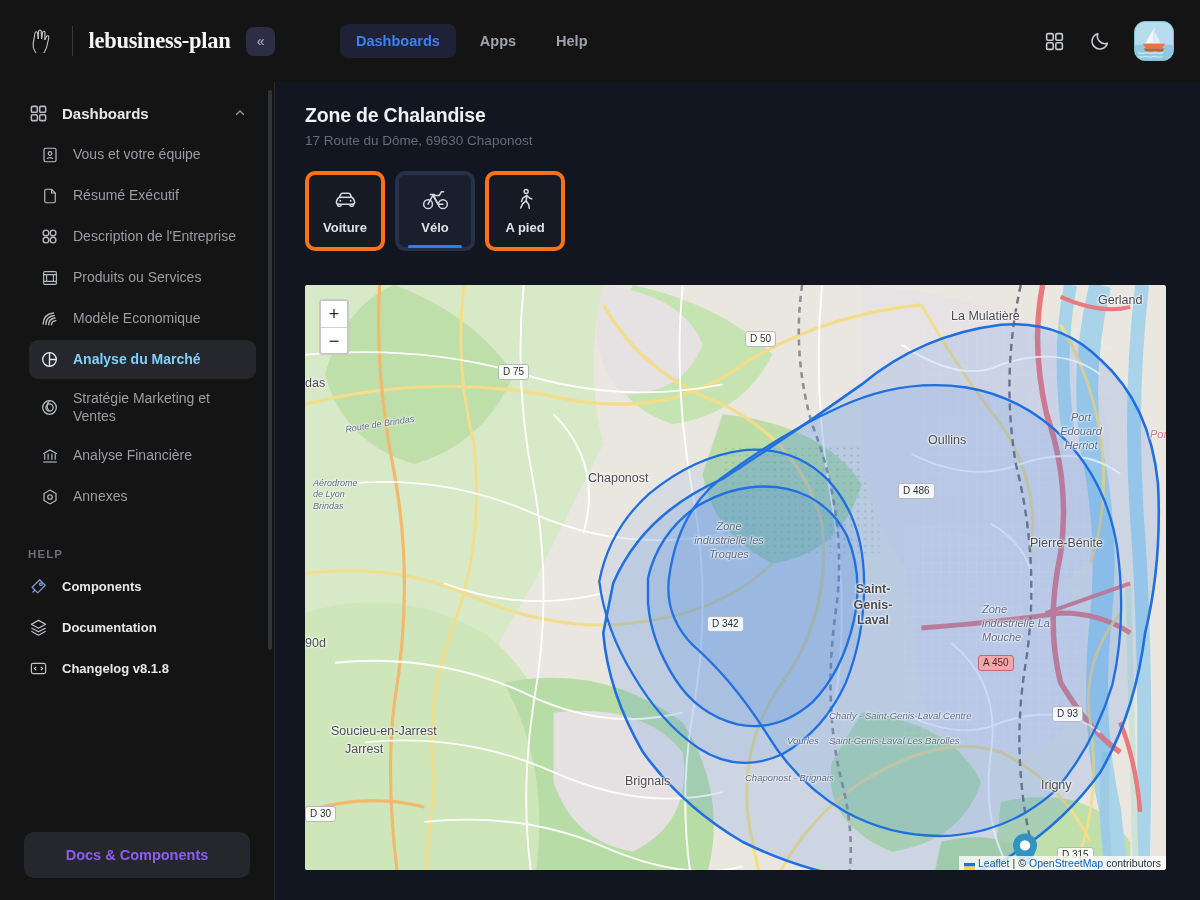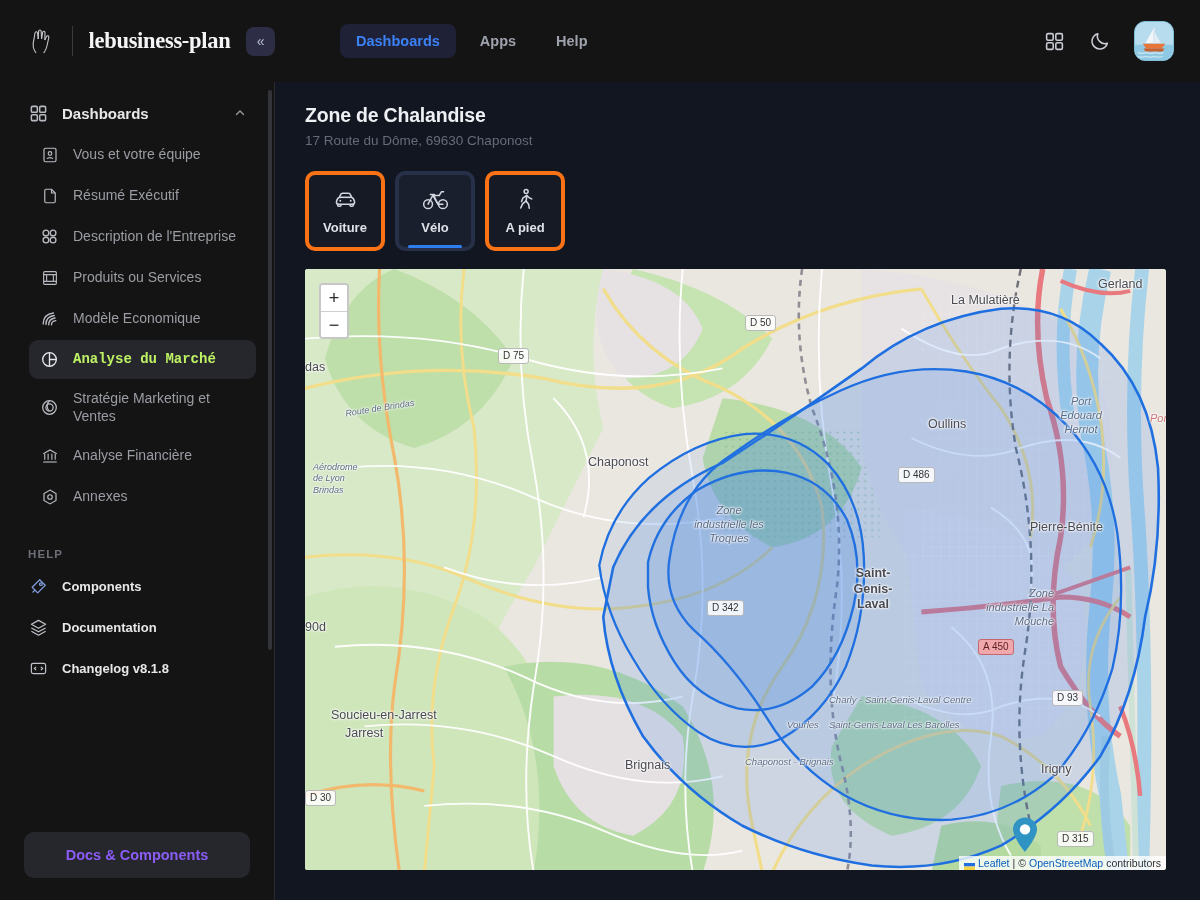--- a/index.html
+++ b/index.html
@@ -80,21 +80,21 @@
   .sb-section-head .lbl { font-size: 15px; font-weight: 700; color: #e8e8ea; }
   .sb-chevron { margin-left: auto; color: #9a9aa0; font-size: 11px; }
   .sb-ico { width: 21px; min-width:21px; height: 21px; color: #b9bbc2; display:flex;align-items:center;justify-content:center;}
   .sb-item {
     display: flex; align-items: center; gap: 13px;
     padding: 9px 10px; margin: 2px 0 2px 11px; border-radius: 9px;
     cursor: pointer;
   }
   .sb-item .lbl { font-size: 14px; color: #9b9da4; line-height: 1.25; }
   .sb-item.active { background: #26272d; }
-  .sb-item.active .lbl { color: #bef264; font-weight: 700; font-family: Liberation Mono, monospace; }
+  .sb-item.active .lbl { color: #7dd3fc; font-weight: 700; }
   .sb-item.active .sb-ico { color: #e6e7ea; }
   .sb-group-label {
     font-size: 11.5px; font-weight: 700; letter-spacing: 1.1px;
     color: #6d6f77; padding: 10px 10px 6px; margin-top: 22px;
   }
   .sb-help-item {
     display: flex; align-items: center; gap: 13px;
     padding: 10px 10px; border-radius: 9px; cursor: pointer;
   }
   .sb-help-item .lbl { font-size: 13px; font-weight: 700; color: #e8e8ea; }
@@ -133,21 +133,21 @@
   .mode-card.active { background: #1a1f2d; border-color: #263048; }
   .mode-card.active::after {
     content: ""; position: absolute; left: 9px; right: 9px; bottom: -1px;
     height: 3px; background: #2f7ef0; border-radius: 2px;
   }
   .mode-ico { color: #d2d6de; display: flex; align-items: center; justify-content: center; height: 24px; }
   .mode-lbl { font-size: 13px; font-weight: 700; color: #dfe2e8; }
 
   
   .map-wrap {
-    margin-top: 18px; margin-bottom: 30px;
+    margin-top: 34px; margin-bottom: 30px;
     flex: 1; position: relative; overflow: hidden;
     border-radius: 3px; background: #fef9c3;
   }
   .map-canvas { position: absolute; inset: 0; }
   .zoom-ctl {
     position: absolute; left: 14px; top: 14px; z-index: 12;
     width: 30px; border-radius: 4px; overflow: hidden;
     border: 2px solid rgba(0,0,0,.22); background: #fff;
   }
   .zoom-btn {
@@ -539,21 +539,21 @@
 
         <div class="map-lbl big" style="left:793px; top:8px;">Gerland</div>
         <div class="map-lbl big" style="left:646px; top:24px;">La Mulatière</div>
         <div class="map-lbl big" style="left:623px; top:148px;">Oullins</div>
         <div class="map-lbl big" style="left:725px; top:251px;">Pierre-Bénite</div>
         <div class="map-lbl italic" style="left:744px; top:126px; width:64px; white-space:normal; text-align:center; line-height:1.25;">Port Edouard Herriot</div>
         <div class="map-lbl italic" style="left:845px; top:143px; color:#c77;">Porte</div>
         <div class="map-lbl big" style="left:283px; top:186px;">Chaponost</div>
         <div class="map-lbl italic" style="left:384px; top:235px; width:80px; white-space:normal; text-align:center; line-height:1.25;">Zone industrielle les Troques</div>
         <div class="map-lbl big" style="left:537px; top:297px; width:62px; white-space:normal; text-align:center; line-height:1.25; font-weight:600;">Saint-Genis-Laval</div>
-        <div class="map-lbl italic" style="left:677px; top:318px; width:72px; white-space:normal; text-align:right; line-height:1.25;">Zone industrielle La Mouche</div>
+        <div class="map-lbl italic" style="left:677px; top:318px; width:72px; white-space:normal; text-align:left; line-height:1.25;">Zone industrielle La Mouche</div>
         <div class="map-lbl italic" style="left:524px; top:425px; font-size:9.5px;">Charly - Saint-Genis-Laval Centre</div>
         <div class="map-lbl italic" style="left:482px; top:450px; font-size:9.5px;">Vourles</div>
         <div class="map-lbl italic" style="left:524px; top:450px; font-size:9.5px;">Saint-Genis-Laval Les Barolles</div>
         <div class="map-lbl italic" style="left:440px; top:487px; font-size:9.5px;">Chaponost - Brignais</div>
         <div class="map-lbl big" style="left:320px; top:489px;">Brignais</div>
         <div class="map-lbl big" style="left:26px; top:439px;">Soucieu-en-Jarrest</div>
         <div class="map-lbl big" style="left:40px; top:457px;">Jarrest</div>
         <div class="map-lbl big" style="left:736px; top:493px;">Irigny</div>
         <div class="map-lbl italic" style="left:40px; top:134px; font-size:9px; transform:rotate(-9deg);">Route de Brindas</div>
         <div class="map-lbl italic" style="left:44px; top:140px; font-size:9px; transform:rotate(-9deg); opacity:0;">Route du Boulevard</div>

